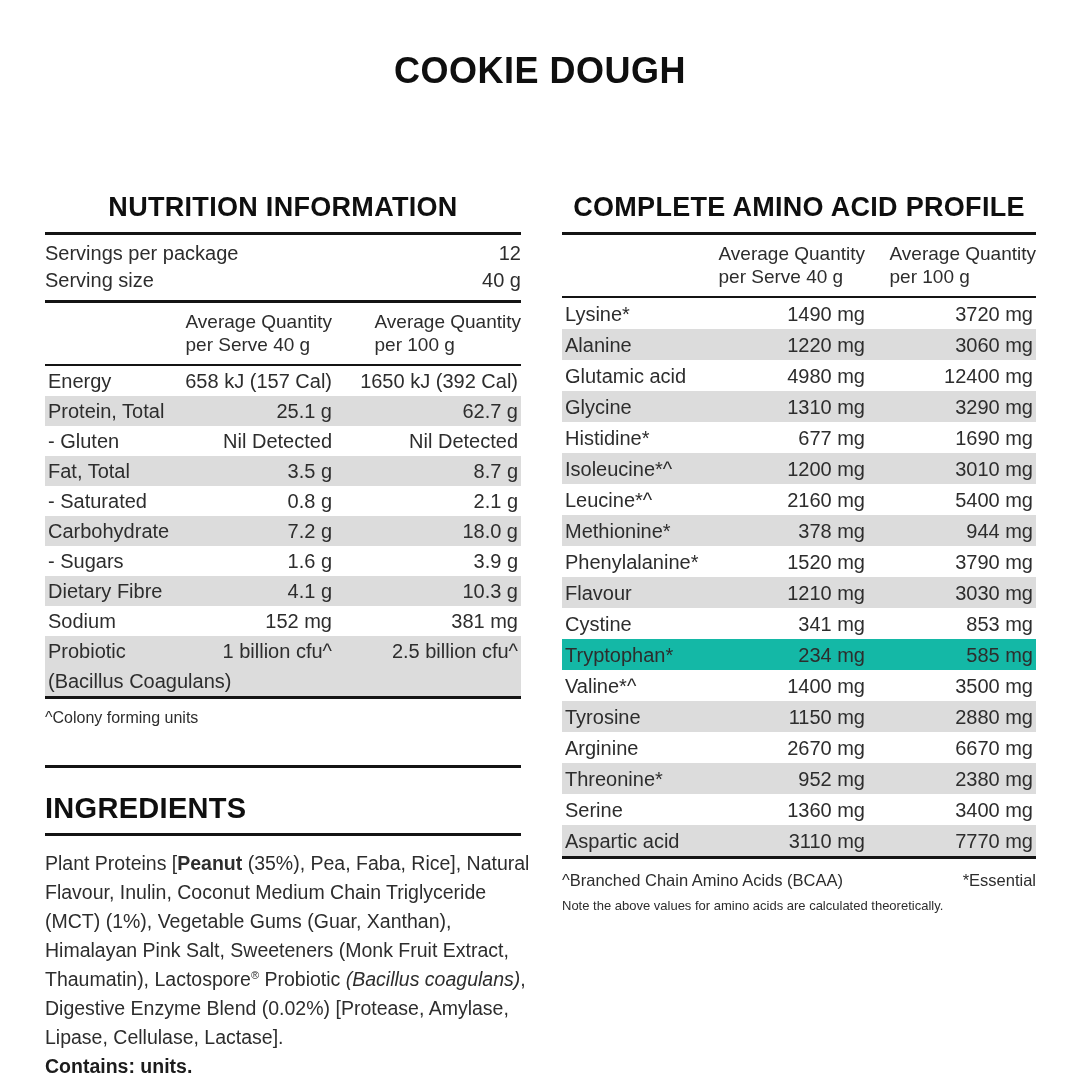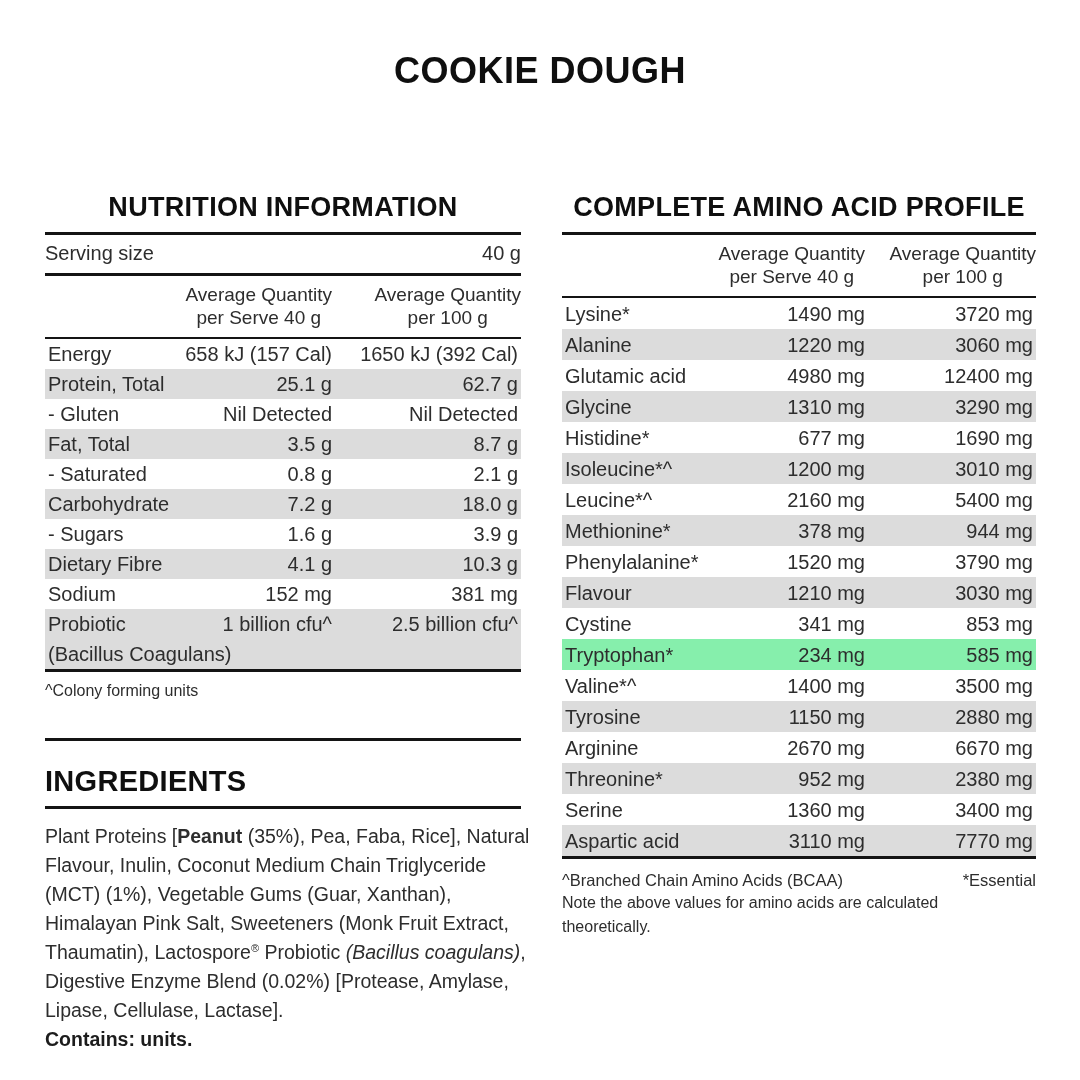--- a/index.html
+++ b/index.html
@@ -32,21 +32,21 @@
   
   .servings { border-bottom:3px solid #141414; padding:5px 0 6px 0; }
   .serving-row { display:flex; justify-content:space-between; font-size:20px; line-height:27px; }
   .serving-row .val { text-align:right; }
 
   
   .thead { display:grid; padding:7px 0 8px 0; border-bottom:2px solid #141414; }
   .ntable .thead, .ntable .trow { grid-template-columns:150px 137px 1fr; }
   .atable .thead, .atable .trow { grid-template-columns:170px 133px 1fr; }
   .thead .hcell {
-    justify-self:end; text-align:center; white-space:nowrap;
+    justify-self:end; text-align:left; white-space:nowrap;
     font-size:19px; line-height:23px; color:#2d2d2d;
   }
   .thead .hcell:first-child { visibility:hidden; }
   .hcell .l2 { display:block; }
 
   
   .tbody { border-bottom:3px solid #141414; }
   .trow { display:grid; align-items:center; }
   .ntable .trow { min-height:30px; }
   .atable .trow { min-height:31px; }
@@ -69,33 +69,37 @@
     font-size:19.5px; line-height:29px; color:#2d2d2d;
   }
   .ingredients-text .b { font-weight:bold; }
   .ingredients-text .i { font-style:italic; }
   .ingredients-text .sup { font-size:11px; vertical-align:super; line-height:0; }
   .contains { font-weight:bold; font-size:19.5px; line-height:29px; margin-top:0; color:#1c1c1c; }
 
   
   .amino-notes { margin-top:10px; }
   .amino-notes .line1 { display:flex; justify-content:space-between; font-size:16.5px; line-height:22px; }
-  .amino-notes .note { font-size:16px; line-height:24px; width:430px; }
+  .amino-notes .note { font-size:13px; line-height:30px; width:430px; }
 </style>
 </head>
 <body>
 
 <div class="page">
 
   <div class="page-title">COOKIE DOUGH</div>
 
   <div class="col col-left">
     <div class="section-heading">NUTRITION INFORMATION</div>
 
     <div class="servings">
+      <div class="serving-row">
+        <span class="lab">Servings per package</span>
+        <span class="val">12</span>
+      </div>
       <div class="serving-row">
         <span class="lab">Serving size</span>
         <span class="val">40 g</span>
       </div>
     </div>
 
     <div class="ntable">
       <div class="thead">
         <div class="hcell">&nbsp;</div>
         <div class="hcell">
@@ -235,21 +239,21 @@
           <div class="trow" style="background: rgb(220, 220, 220);">
             <div class="cell lab">Flavour</div>
             <div class="cell num">1210 mg</div>
             <div class="cell num per">3030 mg</div>
           </div>
           <div class="trow">
             <div class="cell lab">Cystine</div>
             <div class="cell num">341 mg</div>
             <div class="cell num per">853 mg</div>
           </div>
-          <div class="trow" style="background: #86efac;">
+          <div class="trow" style="background: #14b8a6;">
             <div class="cell lab">Tryptophan*</div>
             <div class="cell num">234 mg</div>
             <div class="cell num per">585 mg</div>
           </div>
           <div class="trow">
             <div class="cell lab">Valine*^</div>
             <div class="cell num">1400 mg</div>
             <div class="cell num per">3500 mg</div>
           </div>
           <div class="trow" style="background: rgb(220, 220, 220);">

